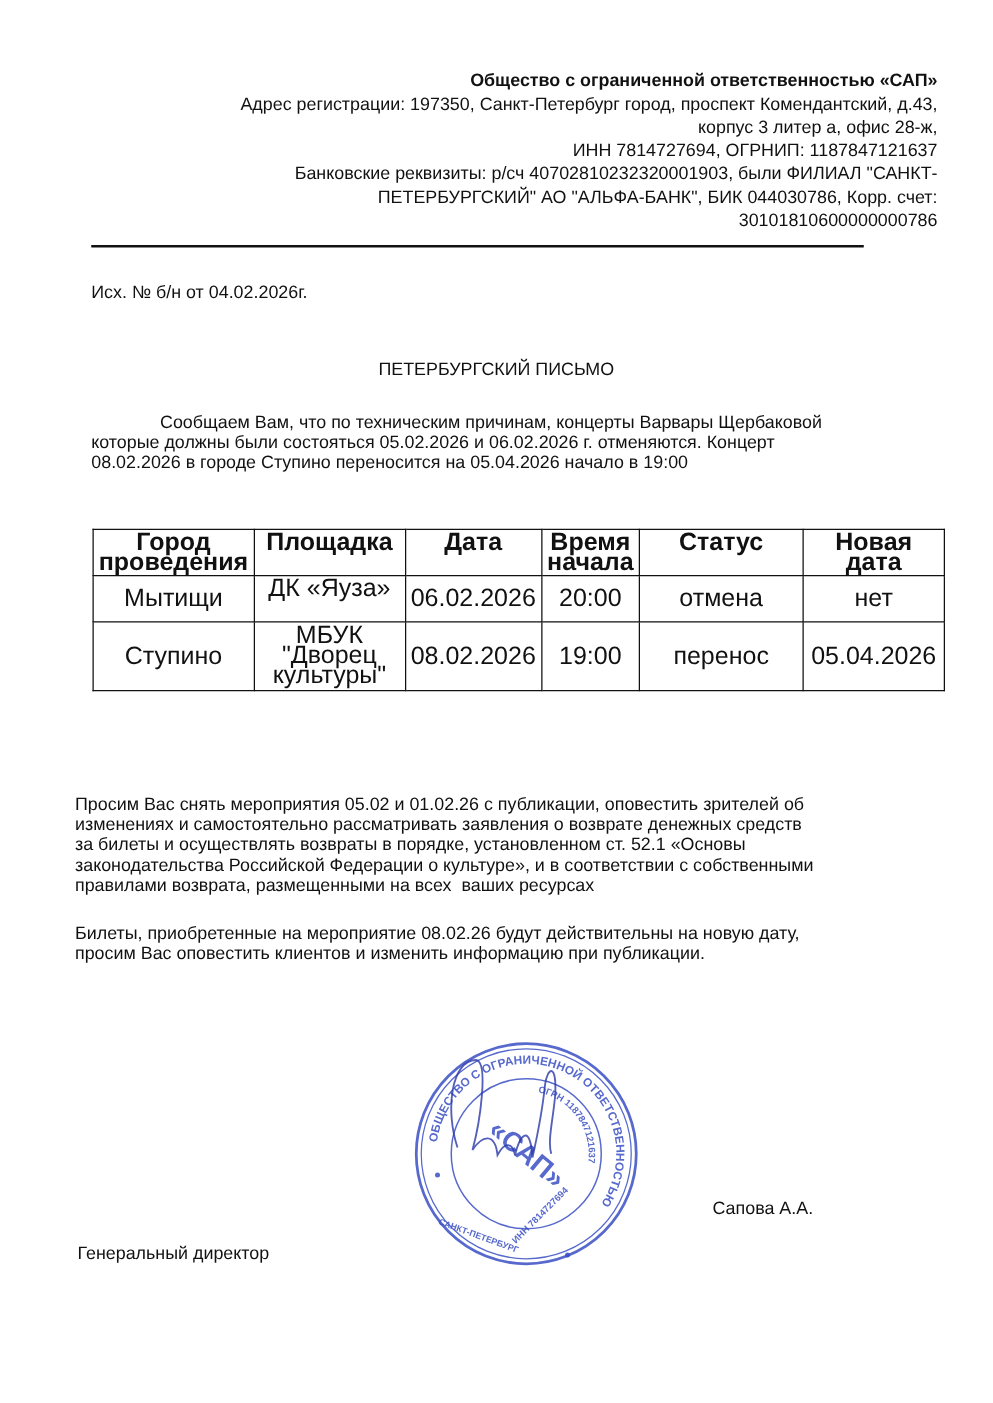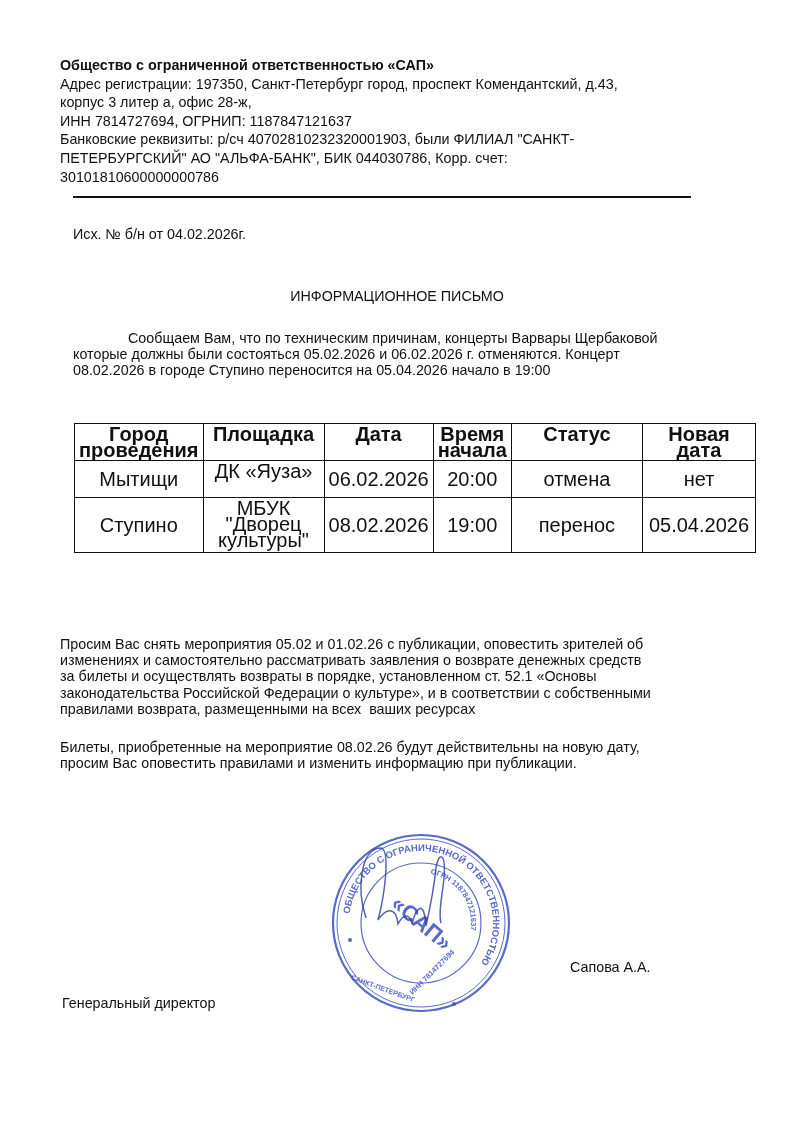--- a/index.html
+++ b/index.html
@@ -1,21 +1,21 @@
 <!DOCTYPE html>
 <html><head>
 <meta charset="utf-8">
 <style>
   html, body { margin: 0; padding: 0; background: #ffffff; }
   body {
     width: 794px; height: 1122px; position: relative; overflow: hidden;
     font-family: "Liberation Sans", sans-serif; color: #111; font-size: 14.3px;
   }
   .abs { position: absolute; }
-  .hdr { left: 60px; width: 690px; top: 56px; text-align: left; line-height: 18.6px; font-size: 14.3px; }
+  .hdr { left: 60px; width: 690px; top: 56px; text-align: right; line-height: 18.6px; font-size: 14.3px; }
   .hdr .title { font-weight: bold; }
   .rule { left: 73px; width: 618px; top: 196px; height: 0; border-top: 2px solid #111; }
   .outref { left: 73px; top: 226px; }
   .doctitle { left: 0; width: 794px; top: 288px; text-align: center; }
   .intro { left: 73px; width: 680px; top: 330px; line-height: 16.2px; }
   .intro .indent { display: inline-block; width: 55px; }
   table.ev {
     position: absolute; left: 74px; top: 423px; width: 682px;
     border-collapse: collapse; font-size: 20px;
   }
@@ -39,21 +39,21 @@
   <div>Адрес регистрации: 197350, Санкт-Петербург город, проспект Комендантский, д.43,</div>
   <div>корпус 3 литер а, офис 28-ж,</div>
   <div>ИНН 7814727694, ОГРНИП: 1187847121637</div>
   <div>Банковские реквизиты: р/сч 40702810232320001903, были ФИЛИАЛ "САНКТ-</div>
   <div>ПЕТЕРБУРГСКИЙ" АО "АЛЬФА-БАНК", БИК 044030786, Корр. счет:</div>
   <div>30101810600000000786</div>
 </div>
 <div class="abs rule"></div>
 
 <div class="abs outref">Исх. № б/н от 04.02.2026г.</div>
-<div class="abs doctitle">ИНФОРМАЦИОННОЕ ПИСЬМО</div>
+<div class="abs doctitle">ПЕТЕРБУРГСКИЙ ПИСЬМО</div>
 
 <div class="abs intro">
   <div><span class="indent"></span><span>Сообщаем Вам, что по техническим причинам, концерты Варвары Щербаковой</span></div>
   <div>которые должны были состояться 05.02.2026 и 06.02.2026 г. отменяются. Концерт</div>
   <div>08.02.2026 в городе Ступино переносится на 05.04.2026 начало в 19:00</div>
 </div>
 
 <table class="ev">
   <thead>
     <tr>
@@ -88,21 +88,21 @@
 <div class="abs para p1">
   <div>Просим Вас снять мероприятия 05.02 и 01.02.26 с публикации, оповестить зрителей об</div>
   <div>изменениях и самостоятельно рассматривать заявления о возврате денежных средств</div>
   <div>за билеты и осуществлять возвраты в порядке, установленном ст. 52.1 «Основы</div>
   <div>законодательства Российской Федерации о культуре», и в соответствии с собственными</div>
   <div style="white-space:pre">правилами возврата, размещенными на всех  ваших ресурсах</div>
 </div>
 
 <div class="abs para p2">
   <div>Билеты, приобретенные на мероприятие 08.02.26 будут действительны на новую дату,</div>
-  <div>просим Вас оповестить правилами и изменить информацию при публикации.</div>
+  <div>просим Вас оповестить клиентов и изменить информацию при публикации.</div>
 </div>
 
 <div class="abs stamp">
   <svg width="190" height="190" viewBox="0 0 190 190">
     <defs>
       <path id="outerArc" d="M 95 95 m -72 0 a 72 72 0 1 1 144 0 a 72 72 0 1 1 -144 0"></path>
       <path id="innerArc" d="M 95 95 m -50 0 a 50 50 0 1 1 100 0 a 50 50 0 1 1 -100 0"></path>
     </defs>
     <g id="stampG" fill="none" stroke="#3a4fc4" opacity="0.85">
       <circle cx="95" cy="95" r="88" stroke-width="2.2"></circle>

